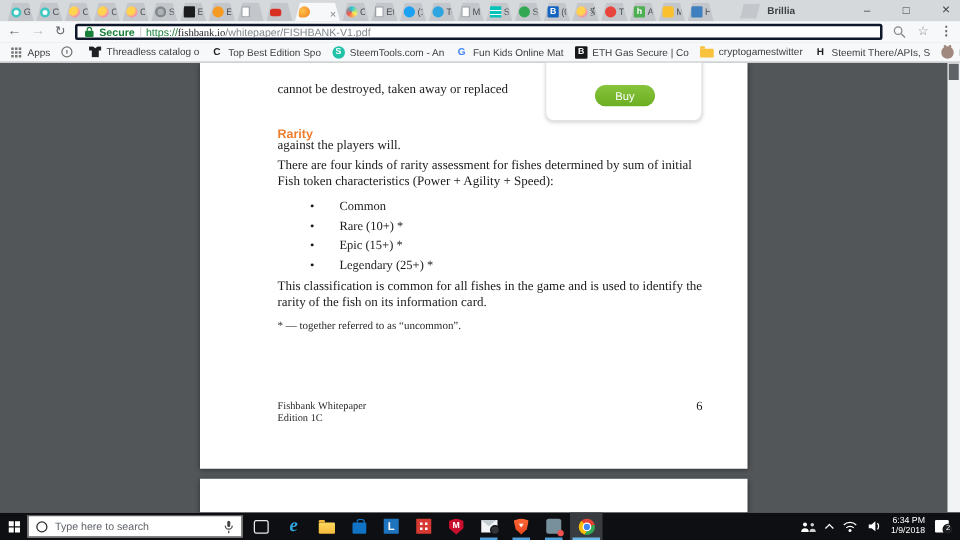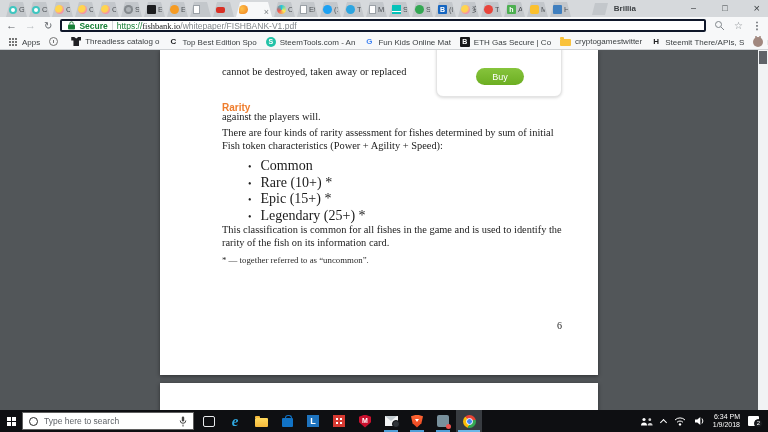--- a/index.html
+++ b/index.html
@@ -103,22 +103,22 @@
   .page2{top:333px;height:30px;}
   .pline{position:absolute;font-family:"Liberation Serif",serif;font-size:10.4px;line-height:13px;
     color:#1b1b1b;white-space:nowrap;}
   .buy-card{position:absolute;left:276px;top:-14px;width:126px;height:61px;background:#fff;
     border:1px solid #e4e4e4;border-radius:7px;box-shadow:0 1px 3px rgba(0,0,0,.15);}
   .buy-btn{position:absolute;left:39px;bottom:11px;width:48px;height:17px;border-radius:9px;
     background:linear-gradient(#86c43c,#6cae22);color:#fff;font-size:9px;line-height:17px;
     text-align:center;border:none;}
   .rarity-heading{position:absolute;left:62px;top:52px;font-size:10px;font-weight:bold;color:#ef7d2d;}
   .bullets{position:absolute;left:88px;top:110px;}
-  .bullet-row{display:flex;gap:9px;margin-bottom:3px;font-family:"Liberation Serif",serif;
-    font-size:14px;line-height:12.5px;color:#1b1b1b;}
+  .bullet-row{display:flex;gap:20px;margin-bottom:3px;font-family:"Liberation Serif",serif;
+    font-size:10px;line-height:12.5px;color:#1b1b1b;}
   .bullet-dot::before{content:"•";font-size:10px;}
   .footnote{position:absolute;left:62px;top:205px;font-family:"Liberation Serif",serif;
     font-size:8.8px;color:#2a2a2a;white-space:nowrap;}
   .pdf-footer{position:absolute;left:62px;top:270px;font-family:"Liberation Serif",serif;
     font-size:8.3px;line-height:10px;color:#2a2a2a;}
   .page-number{position:absolute;left:397px;top:270px;font-family:"Liberation Serif",serif;
     font-size:10px;color:#1b1b1b;}
   .scrollbar{position:absolute;right:0;top:0;width:10px;height:360px;background:#f1f3f4;}
   .scroll-thumb{position:absolute;left:1px;top:1px;width:8px;height:13px;background:#5f6368;}
 
@@ -415,20 +415,24 @@
           <span class="bullet-dot"></span>
           <span>Legendary (25+) *</span>
         </div>
       </div>
 
     <div class="pline" style="left:62px;top:186px;">rarity of the fish on its information card.</div>
     <div class="pline" style="left:62px;top:173px;">This classification is common for all fishes in the game and is used to identify the</div>
 
     <div class="footnote">* — together referred to as “uncommon”.</div>
 
+    <div class="pdf-footer">
+      <div>Fishbank Whitepaper</div>
+      <div>Edition 1C</div>
+    </div>
     <div class="page-number">6</div>
   </div>
 
   <div class="pdf-page page2"></div>
 
   <div class="scrollbar">
     <div class="scroll-thumb"></div>
   </div>
 </div>
 

